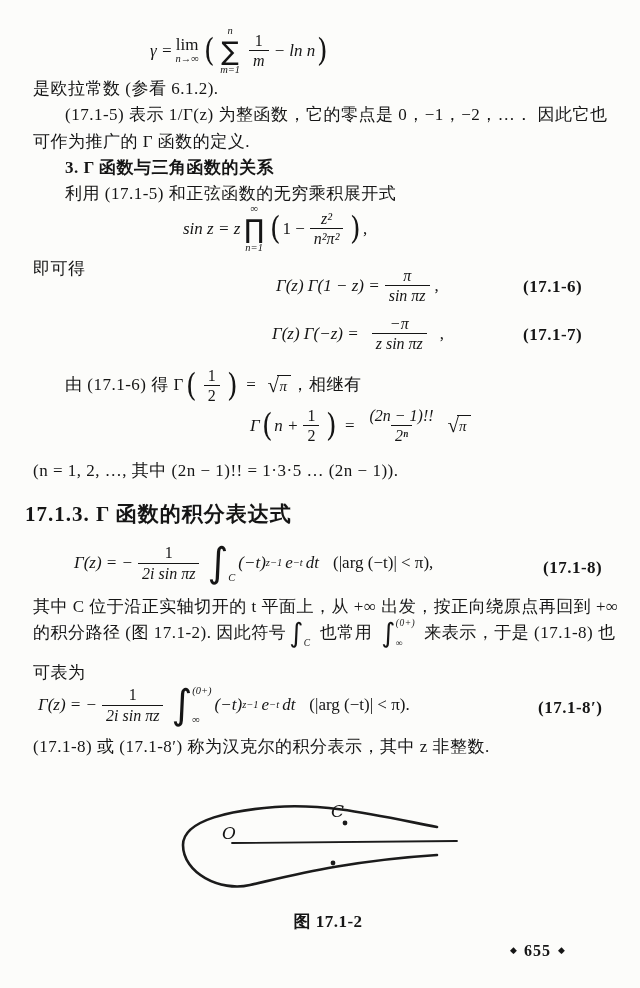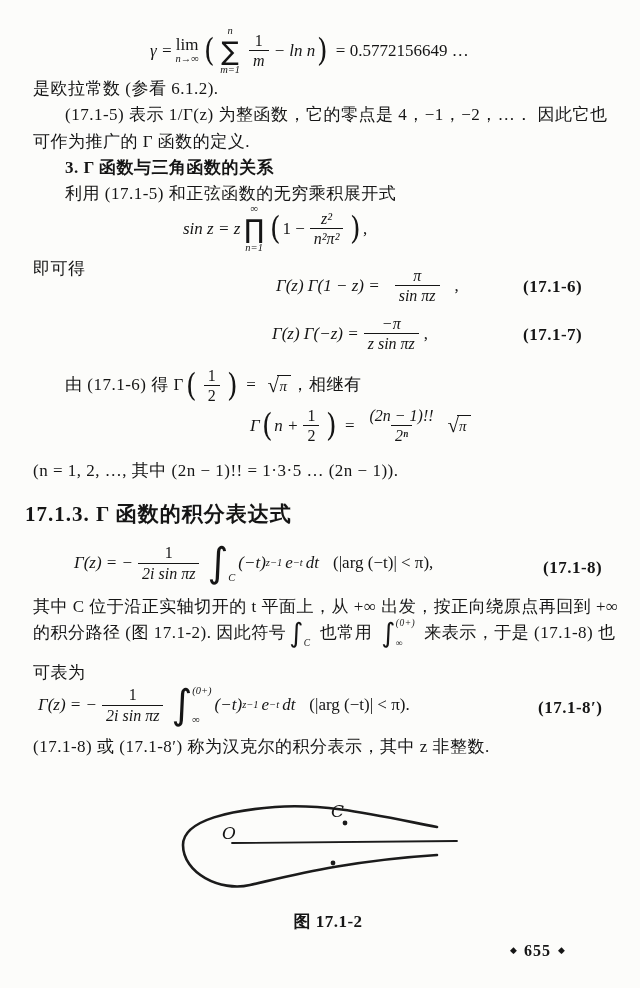--- a/index.html
+++ b/index.html
@@ -65,26 +65,25 @@
       <span class="lim">n</span>
       <span class="op">∑</span>
       <span class="lim">m=1</span>
     </span>
     <span class="frac">
       <span class="num rm">1</span>
       <span class="den mi">m</span>
     </span>
     <span class="mi">− ln n</span>
     <span class="bp">)</span>
-    <span class="rm gap-s">= 0.5772156649 …</span>
   </div>
 
   <div class="abs zh" style="left:25px;top:78px;">是欧拉常数 (参看 6.1.2).</div>
 
-  <div class="abs zh" style="left:57px;top:104px;">(17.1-5) 表示 1/Γ(z) 为整函数，它的零点是 4，−1，−2，…． 因此它也</div>
+  <div class="abs zh" style="left:57px;top:104px;">(17.1-5) 表示 1/Γ(z) 为整函数，它的零点是 0，−1，−2，…． 因此它也</div>
   <div class="abs zh" style="left:25px;top:131px;">可作为推广的 Γ 函数的定义.</div>
 
   <div class="abs zh bold" style="left:57px;top:157px;">3.  Γ 函数与三角函数的关系</div>
 
   <div class="abs zh" style="left:57px;top:183px;">利用 (17.1-5) 和正弦函数的无穷乘积展开式</div>
 
   <div class="abs eq" style="left:183px;top:204px;">
     <span class="mi">sin z = z</span>
     <span class="bigop">
       <span class="lim">∞</span>
@@ -96,31 +95,31 @@
     <span class="frac">
       <span class="num mi">z²</span>
       <span class="den mi">n²π²</span>
     </span>
     <span class="bp">)</span>
     <span class="rm">,</span>
   </div>
 
   <div class="abs zh" style="left:25px;top:258px;">即可得</div>
 
-  <div class="abs eq" style="left:276px;top:266px;gap:10px;">
+  <div class="abs eq" style="left:276px;top:266px;">
     <span class="mi">Γ(z) Γ(1 − z) =</span>
     <span class="frac">
       <span class="num mi">π</span>
       <span class="den mi">sin πz</span>
     </span>
     <span class="rm">,</span>
   </div>
   <div class="abs tag" style="left:523px;top:277px;">(17.1-6)</div>
 
-  <div class="abs eq" style="left:272px;top:314px;">
+  <div class="abs eq" style="left:272px;top:314px;gap:8px;">
     <span class="mi">Γ(z) Γ(−z) =</span>
     <span class="frac">
       <span class="num mi">−π</span>
       <span class="den mi">z sin πz</span>
     </span>
     <span class="rm">,</span>
   </div>
   <div class="abs tag" style="left:523px;top:325px;">(17.1-7)</div>
 
   <div class="abs eq zh" style="left:57px;top:366px;">

